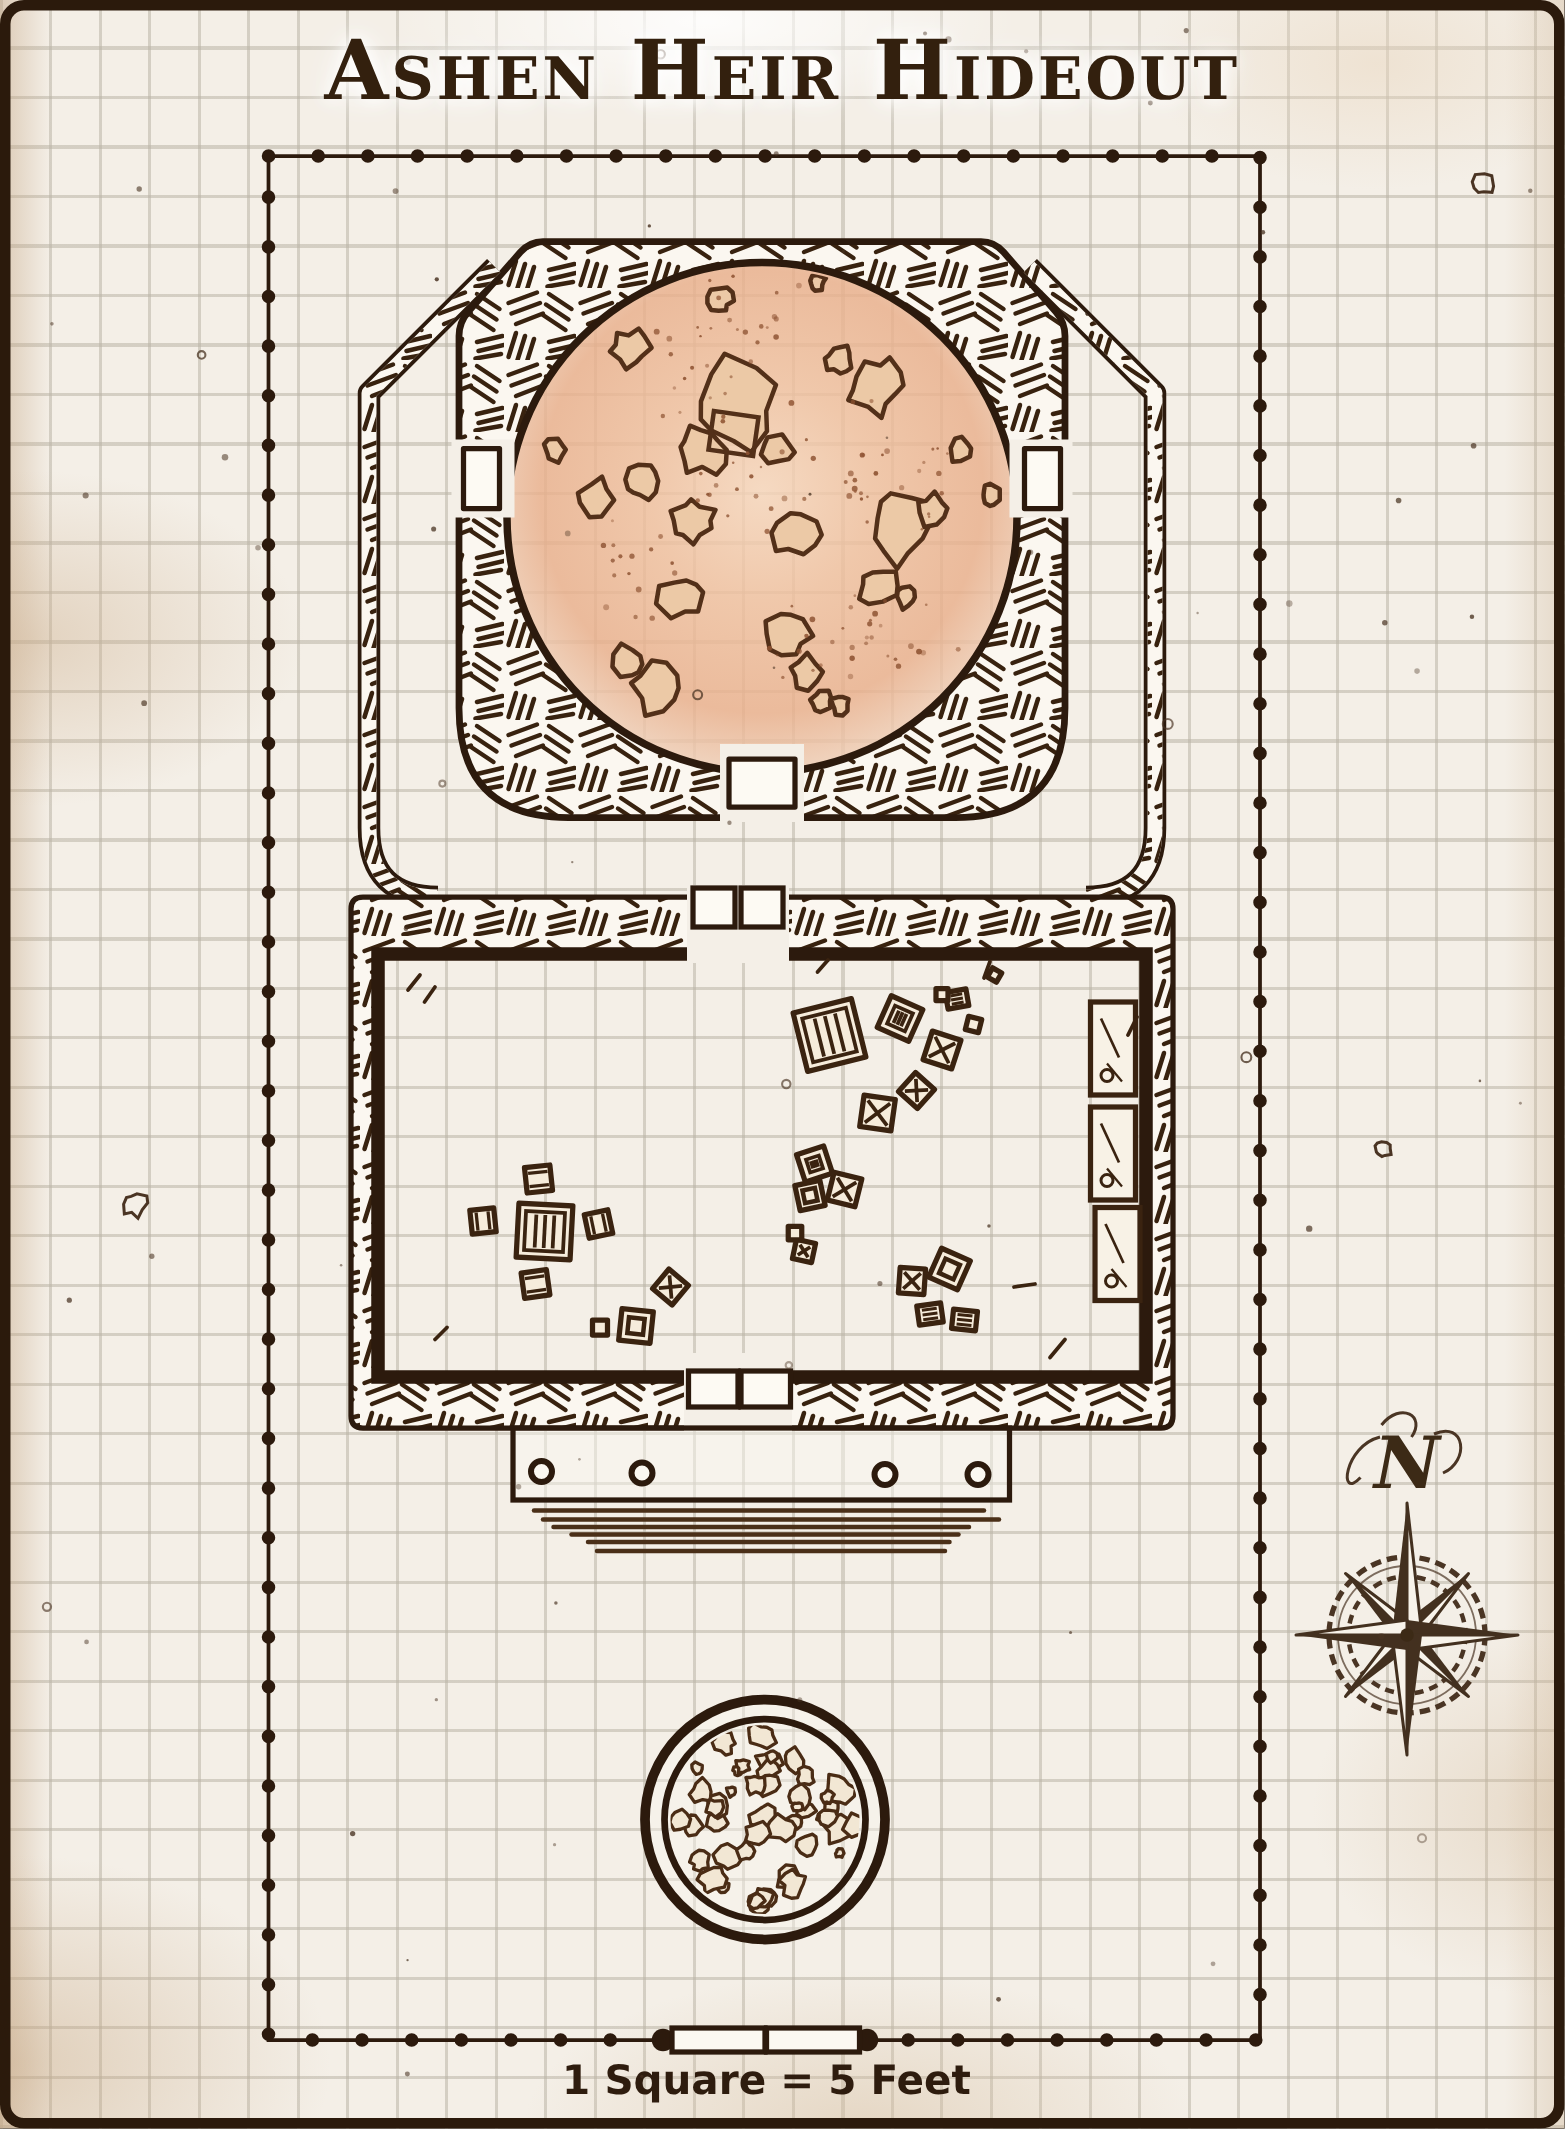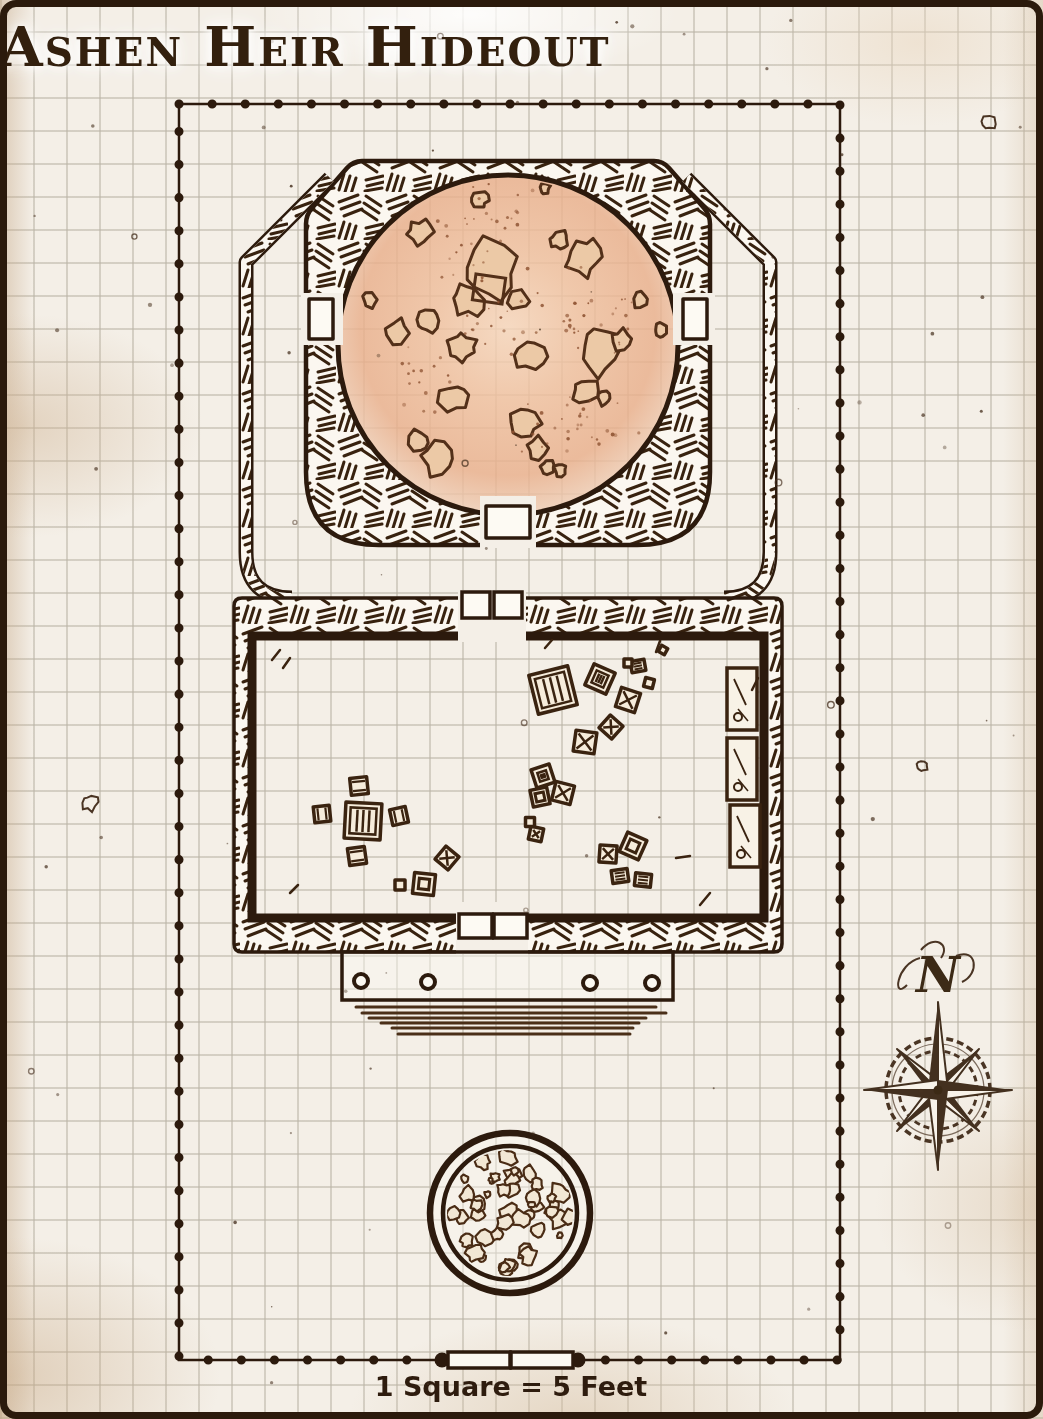--- a/index.html
+++ b/index.html
@@ -13,21 +13,21 @@
       radial-gradient(220px 120px at 88% 3%, rgba(233,214,190,.5), rgba(233,214,190,0) 70%),
       radial-gradient(260px 160px at 2% 30%, rgba(205,176,143,.45), rgba(205,176,143,0) 70%),
       radial-gradient(300px 200px at 1% 97%, rgba(198,166,129,.45), rgba(198,166,129,0) 70%),
       radial-gradient(300px 140px at 55% 100%, rgba(214,190,160,.5), rgba(214,190,160,0) 75%),
       radial-gradient(240px 180px at 100% 85%, rgba(210,184,152,.4), rgba(210,184,152,0) 70%),
       linear-gradient(90deg, rgba(196,166,133,.5), rgba(196,166,133,0) 34px),
       linear-gradient(270deg, rgba(205,180,150,.38), rgba(205,180,150,0) 40px),
       repeating-linear-gradient(0deg, rgba(186,180,166,.55) 0 2px, rgba(0,0,0,0) 2px 33px),
       repeating-linear-gradient(90deg, rgba(186,180,166,.55) 0 2px, rgba(0,0,0,0) 2px 33px),
       #f4efe7;}
-  #map-title{position:absolute;top:14px;left:0;right:0;
+  #map-title{position:absolute;top:14px;left:0;right:0;text-align:center;
     font-variant:small-caps;font-weight:bold;font-size:55px;letter-spacing:2px;
     color:#33200e;z-index:3;
     text-shadow:0 0 10px rgba(255,255,255,.95),0 0 18px rgba(255,255,255,.9),
                 0 0 26px rgba(255,255,255,.8);}
   svg{position:absolute;inset:0;z-index:2;}
   svg text{user-select:none;}
   .scale-text{font-family:"DejaVu Sans", sans-serif;font-size:27px;font-weight:600;fill:#2e1c0e;}
   .north-text{font-family:"DejaVu Serif", serif;font-style:italic;font-weight:bold;
               font-size:48px;fill:#3c2a16;}
 </style>

